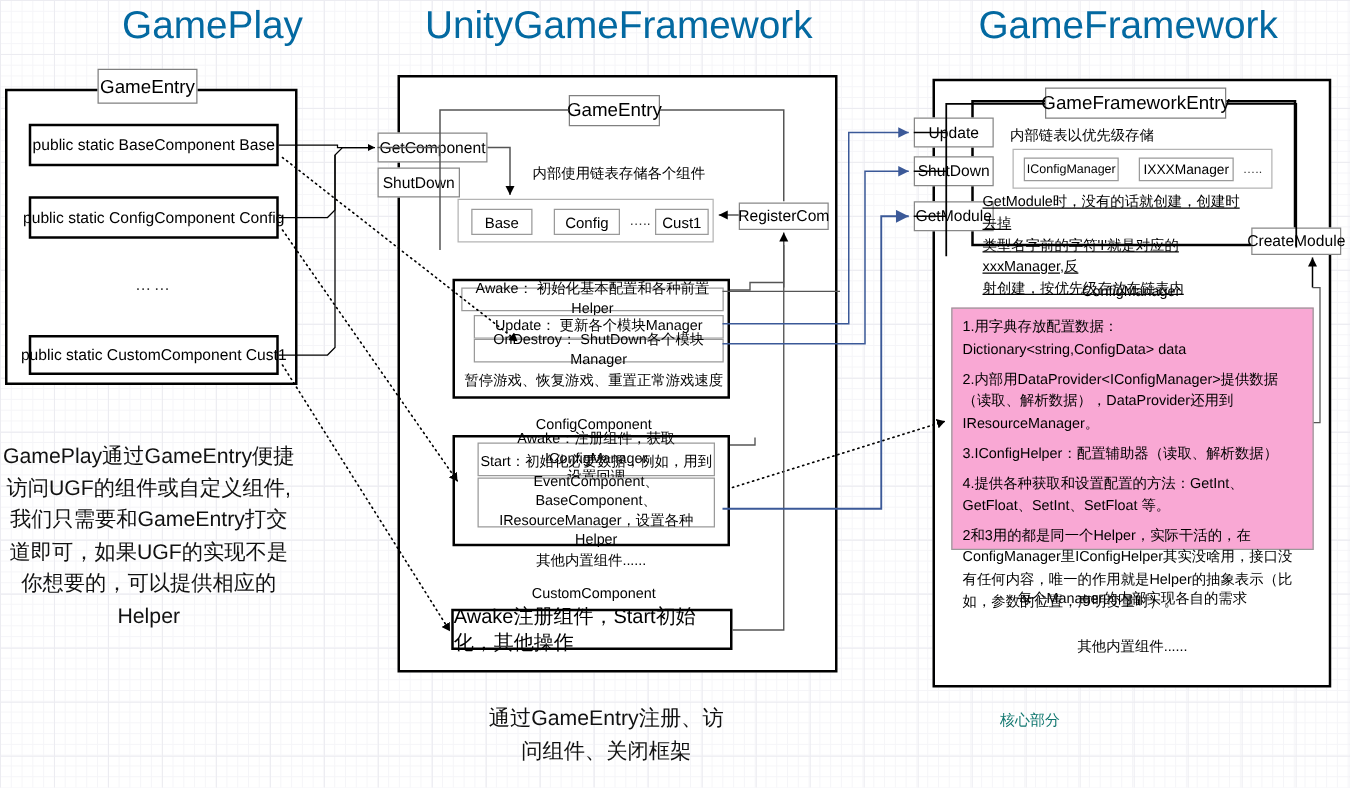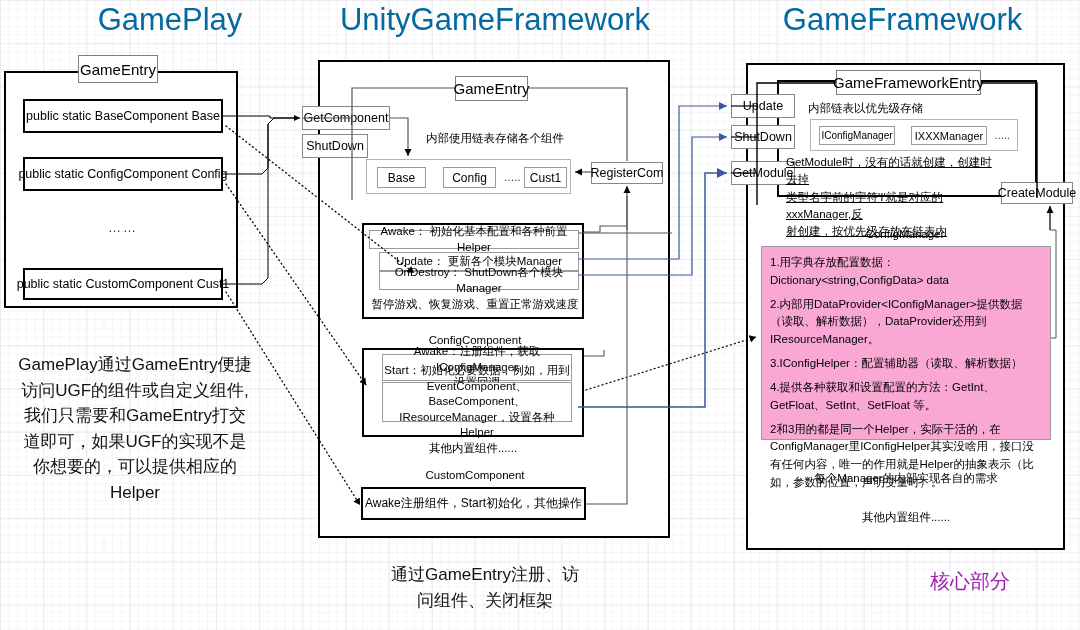--- a/index.html
+++ b/index.html
@@ -72,21 +72,21 @@
   .bigdetail{
     border:1px solid #9a9a9a;background:#f9a8d4;
     font-size:11.5px;line-height:1.55;
   }
 
   .note{font-size:11.5px;text-align:center;white-space:nowrap;}
   .note-l{font-size:11.5px;line-height:1.5;}
   .caption{
     font-size:17px;line-height:1.5;text-align:center;color:#111;
   }
-  .caption-sm{font-size:20px;text-align:right;color:#a21caf;}
+  .caption-sm{font-size:12px;text-align:left;color:#0f766e;}
   .dots{font-size:13px;letter-spacing:2px;color:#333;}
 
   svg.ov{position:absolute;left:0;top:0;width:1080px;height:630px;overflow:visible;pointer-events:none;}
 </style>
 </head>
 <body>
 
 <div id="stage">
 
   <div class="abs coltitle" style="left:0;top:2px;width:340px;">GamePlay</div>
@@ -95,21 +95,21 @@
 
   <div class="abs outer" style="left:4px;top:71px;width:234px;height:237px;"></div>
 
   <div class="abs chip big" style="left:78px;top:55px;width:80px;height:28px;">GameEntry</div>
 
   <div class="abs fieldbox" style="left:23px;top:99px;width:200px;height:34px;">public static BaseComponent Base</div>
   <div class="abs fieldbox" style="left:23px;top:157px;width:200px;height:34px;">public static ConfigComponent Config</div>
   <div class="abs dots" style="left:23px;top:220px;width:200px;text-align:center;">……</div>
   <div class="abs fieldbox" style="left:23px;top:268px;width:200px;height:32px;">public static CustomComponent Cust1</div>
 
-  <div class="abs caption" style="left:16px;top:352px;width:238px;">GamePlay通过GameEntry便捷访问UGF的组件或自定义组件,我们只需要和GameEntry打交道即可，如果UGF的实现不是你想要的，可以提供相应的Helper</div>
+  <div class="abs caption" style="left:0;top:352px;width:238px;">GamePlay通过GameEntry便捷访问UGF的组件或自定义组件,我们只需要和GameEntry打交道即可，如果UGF的实现不是你想要的，可以提供相应的Helper</div>
 
   <div class="abs outer" style="left:318px;top:60px;width:352px;height:478px;"></div>
 
   <div class="abs chip big" style="left:455px;top:76px;width:73px;height:25px;">GameEntry</div>
 
   <div class="abs mbox" style="left:302px;top:106px;width:88px;height:24px;">GetComponent</div>
   <div class="abs mbox" style="left:302px;top:134px;width:66px;height:24px;">ShutDown</div>
   <div class="abs mbox" style="left:591px;top:162px;width:72px;height:22px;">RegisterCom</div>
 
   <div class="abs note" style="left:375px;top:131px;width:240px;">内部使用链表存储各个组件</div>
@@ -132,21 +132,21 @@
   <div class="abs groupbox" style="left:362px;top:348px;width:222px;height:89px;">
     <div class="abs rowbox" style="left:18px;top:4px;width:190px;height:27px;white-space:pre-line;">Awake：注册组件，获取IConfigManager
 设置回调</div>
     <div class="abs rowbox" style="left:18px;top:32px;width:190px;height:40px;white-space:pre-line;">Start：初始化必要数据，例如，用到
 EventComponent、BaseComponent、
 IResourceManager，设置各种Helper</div>
   </div>
   <div class="abs note" style="left:362px;top:441px;width:222px;">其他内置组件......</div>
 
   <div class="abs note" style="left:355px;top:469px;width:240px;">CustomComponent</div>
-  <div class="abs groupbox" style="left:361px;top:487px;width:225px;height:33px;display:flex;align-items:center;justify-content:center;font-size:12px;">Awake注册组件，Start初始化，其他操作</div>
+  <div class="abs groupbox" style="left:361px;top:487px;width:225px;height:33px;display:flex;align-items:center;justify-content:center;font-size:16px;">Awake注册组件，Start初始化，其他操作</div>
 
   <div class="abs caption" style="left:380px;top:562px;width:210px;">通过GameEntry注册、访</div>
   <div class="abs caption" style="left:380px;top:588px;width:210px;">问组件、关闭框架</div>
 
   <div class="abs outer" style="left:746px;top:63px;width:319px;height:487px;"></div>
 
   <div class="abs inner-heavy" style="left:777px;top:80px;width:260px;height:117px;"></div>
 
   <div class="abs chip big" style="left:836px;top:70px;width:145px;height:25px;">GameFrameworkEntry</div>
 

